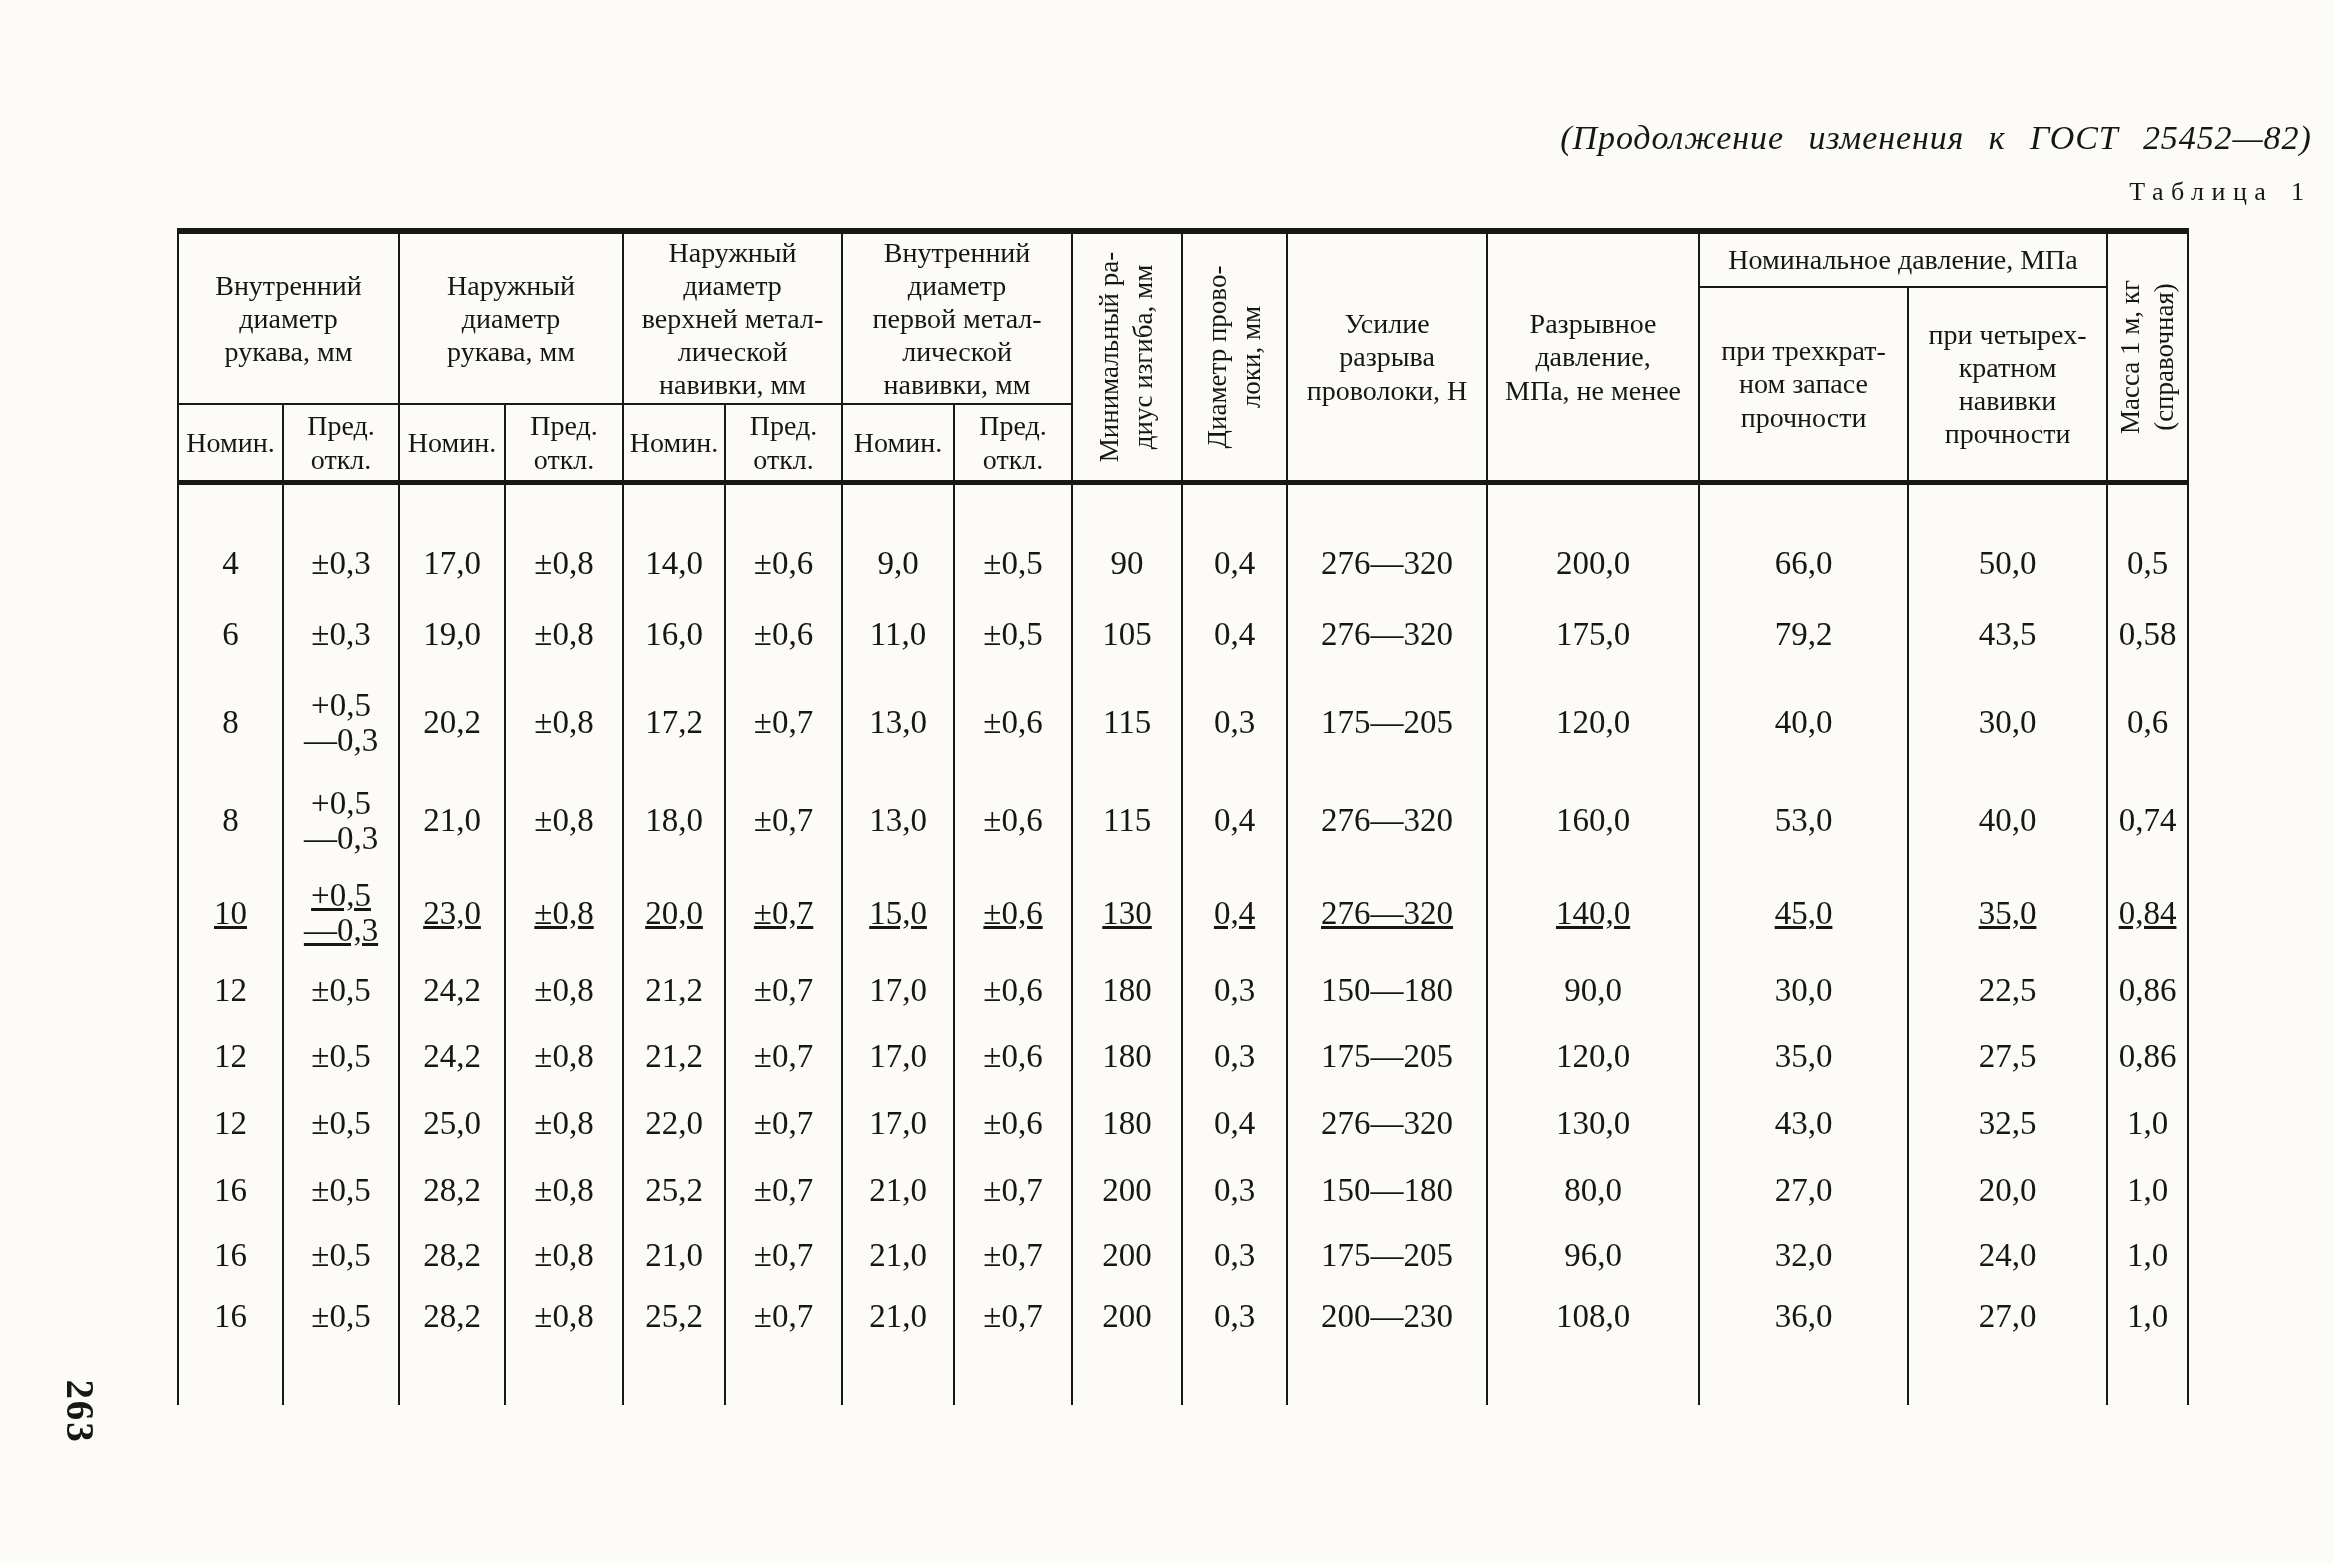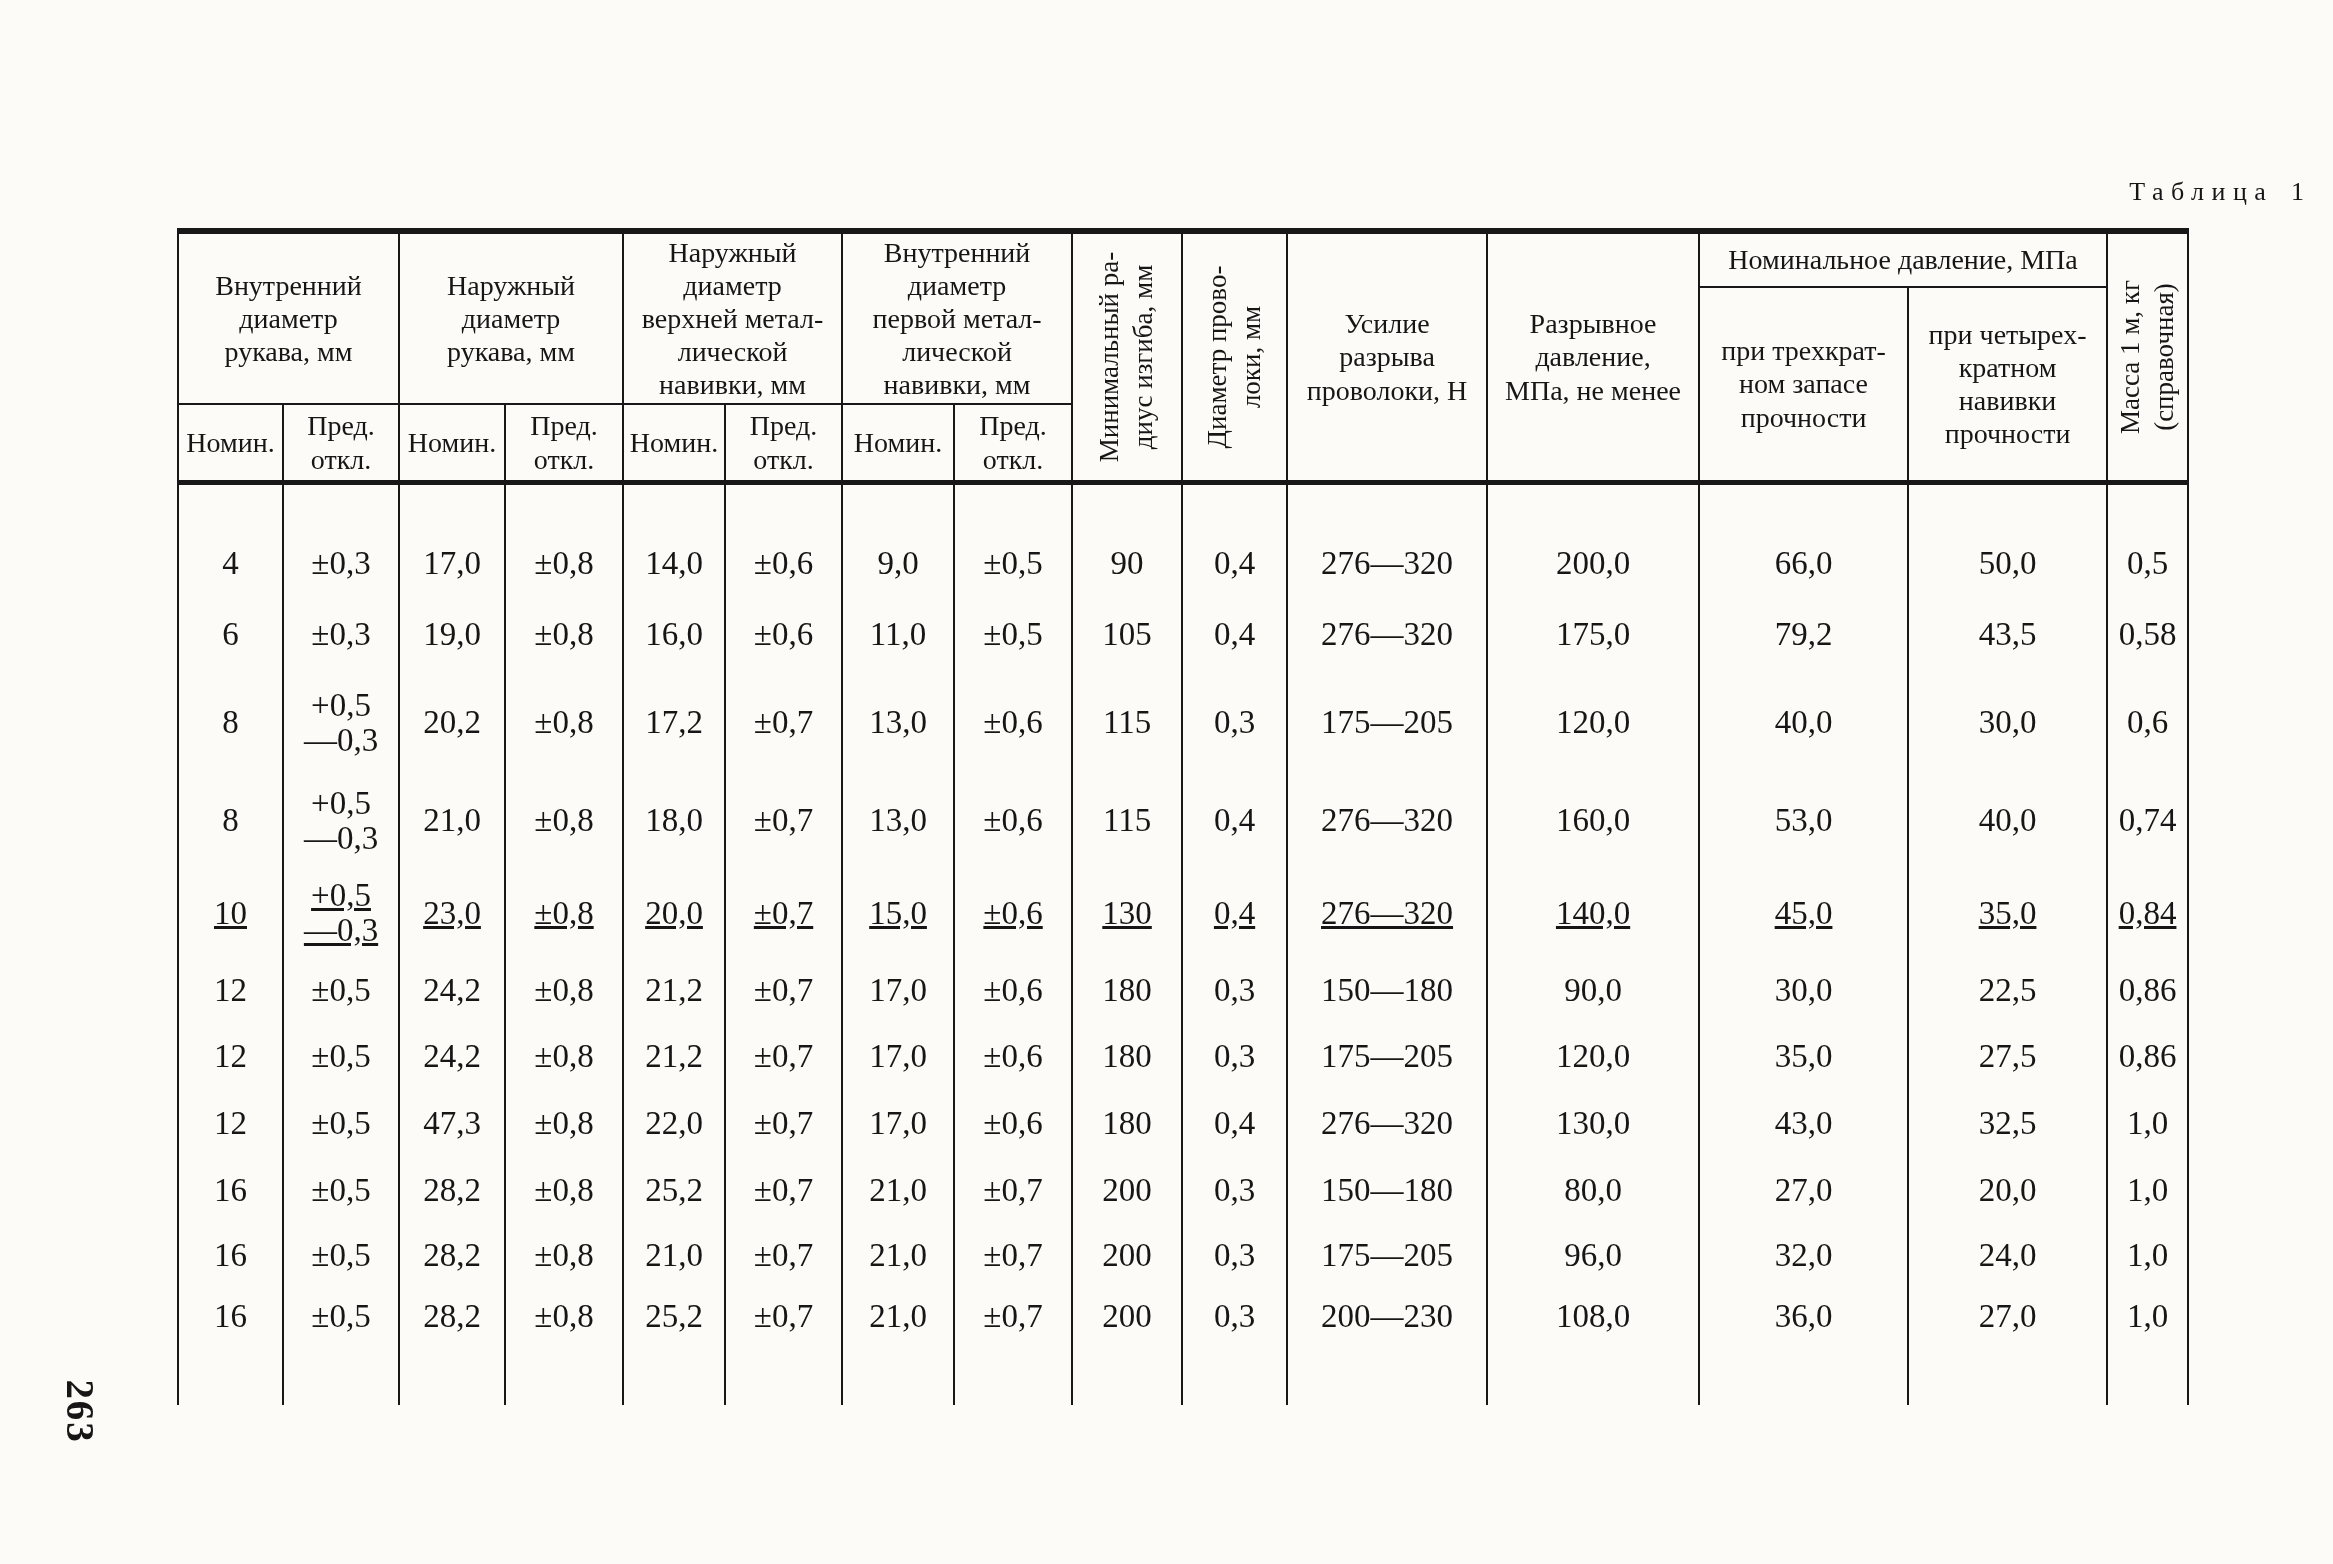--- a/index.html
+++ b/index.html
@@ -91,20 +91,21 @@
   .spec tbody tr:nth-child(9){height:66px;}
   .spec tbody tr:nth-child(10){height:64px;}
   .spec tbody tr:nth-child(11){height:117px;}
   .spec tbody tr:nth-child(11) td{vertical-align:top;padding-top:11.2px;}
 </style>
 </head>
 <body>
 
 <div class="page">
 
+  <div class="note italic" style="right:21.4px;top:119px;">(Продолжение изменения к ГОСТ 25452—82)</div>
 
   <div class="caption" style="right:21.4px;top:177px;">Таблица 1</div>
 
   <table class="spec">
     <colgroup>
       <col style="width:105px">
         <col style="width:116px">
       <col style="width:106px">
         <col style="width:118px">
       <col style="width:102px">
@@ -299,21 +300,21 @@
           <td>0,3</td>
           <td>175—205</td>
           <td>120,0</td>
           <td>35,0</td>
           <td>27,5</td>
           <td>0,86</td>
         </tr>
         <tr>
           <td>12</td>
           <td>±0,5</td>
-          <td>47,3</td>
+          <td>25,0</td>
           <td>±0,8</td>
           <td>22,0</td>
           <td>±0,7</td>
           <td>17,0</td>
           <td>±0,6</td>
           <td>180</td>
           <td>0,4</td>
           <td>276—320</td>
           <td>130,0</td>
           <td>43,0</td>

